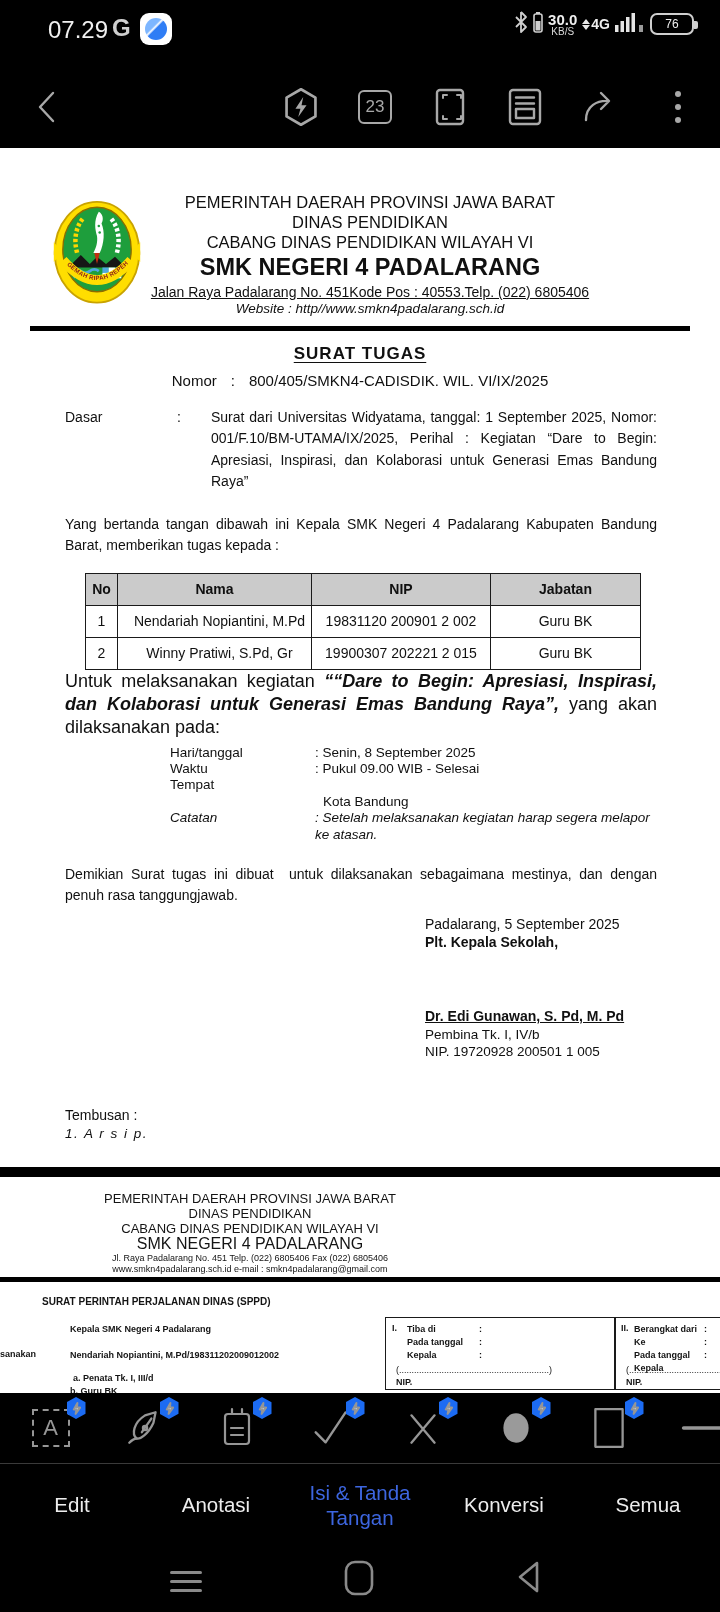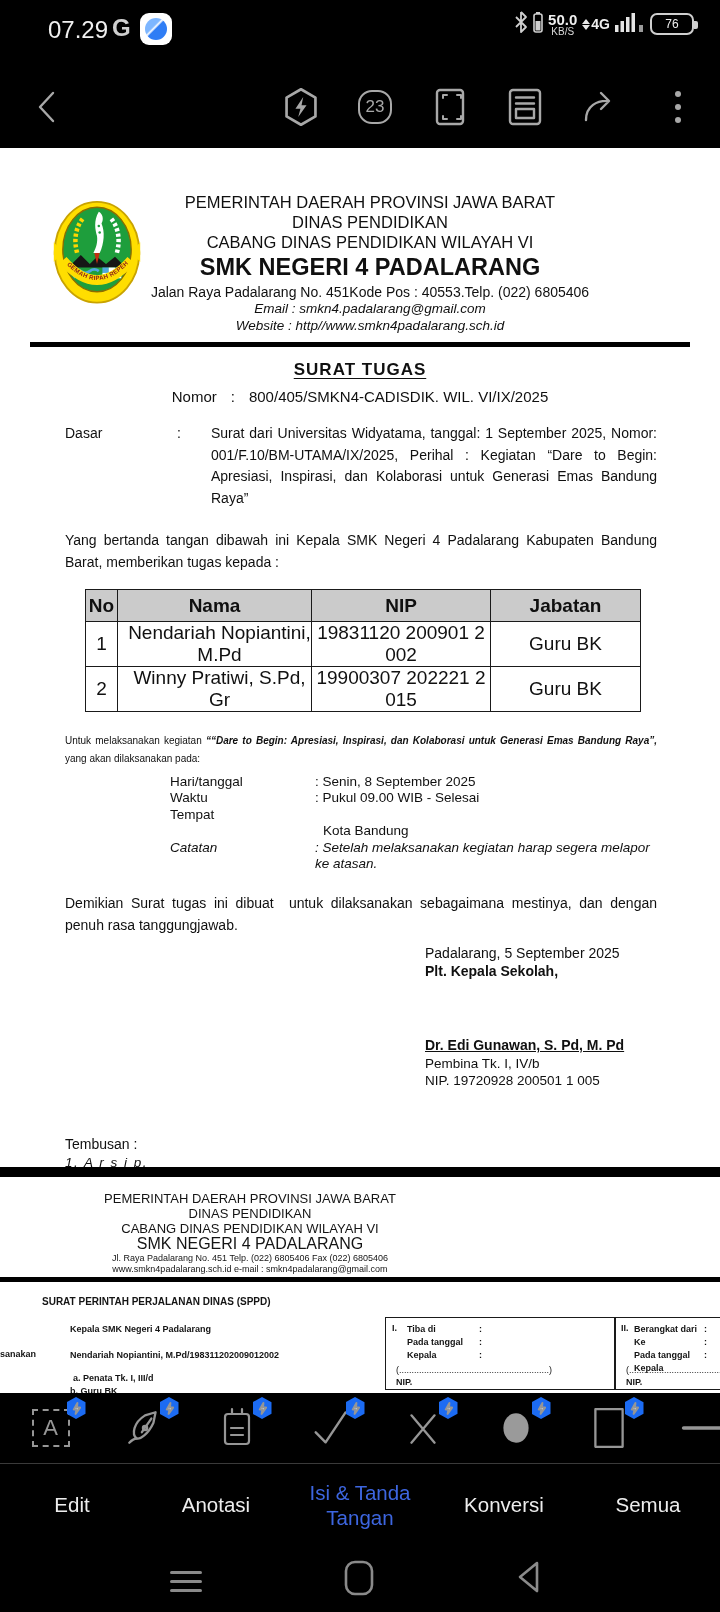--- a/index.html
+++ b/index.html
@@ -36,38 +36,38 @@
   .doc-area { position:absolute; top:148px; left:0; width:720px; height:1245px; background:#000; }
   .page1 { position:relative; width:720px; height:1019px; background:#fff; color:#101010; overflow:hidden; }
   .page-gap { width:720px; height:10px; background:#000; }
   .page2 { position:relative; width:720px; height:216px; background:#fff; color:#141414; overflow:hidden; }
 
   
   .logo { position:absolute; left:52px; top:50px; width:90px; height:112px; }
   .hdr { padding-top:44px; margin-left:108px; width:524px; text-align:center; }
   .hdr .g { font-size:16.5px; line-height:20px; }
   .hdr .school { font-size:23.5px; font-weight:bold; line-height:26px; margin-top:2px; }
-  .hdr .addr { font-size:14px; margin-top:4px; }
+  .hdr .addr { font-size:14px; margin-top:4px;text-decoration:underline; }
   .hdr .it { font-size:13.5px; font-style:italic; line-height:15.5px; margin-top:1px; }
   .rule { margin:9px 30px 0 30px; height:3px; border-top:4px solid #000; border-bottom:1.5px solid #000; }
   .st-title { margin-top:13px; text-align:center; font-size:17px; font-weight:bold; text-decoration:underline; text-underline-offset:3px; letter-spacing:1px; }
   .st-no { margin-top:8px; text-align:center; font-size:15px; }
   .st-no .gap { display:inline-block; width:14px; }
   .content { padding:0 63px 0 65px; }
   .dasar { margin-top:18px; display:flex; font-size:14px; line-height:21.5px; }
   .dasar .lbl { width:112px; flex:none; }
   .dasar .col { width:34px; flex:none; }
   .dasar .txt { flex:1; text-align:justify; }
   .para { margin-top:21px; font-size:14px; line-height:21.5px; text-align:justify; white-space:pre-wrap; }
   table.tugas { margin:16px 0 0 20px; border-collapse:collapse; }
-  table.tugas th, table.tugas td { border:1.6px solid #1a1a1a; font-size:19px; height:32px; text-align:center; }
+  table.tugas th, table.tugas td { border:1.6px solid #1a1a1a; font-size:14px; height:32px; text-align:center; }
   table.tugas th { background:#cbcbcb; font-weight:bold; }
   .c-no { width:32px; } .c-nama { width:194px; } .c-nip { width:179px; } .c-jab { width:150px; }
   td.nama { text-align:left; padding-left:10px; }
-  .assign { margin-top:20px; font-size:10px; line-height:18px; text-align:justify; }
+  .assign { font-size:18px; line-height:23px; text-align:justify; }
   .assign .ev { font-weight:bold; font-style:italic; }
   .details { margin:6px 0 0 105px; font-size:13.5px; }
   .details .row { display:flex; line-height:16.4px; }
   .details .dl { width:145px; flex:none; }
   .details .ind { padding-left:8px; }
   .details .it { font-style:italic; }
   .sig { margin:9px 0 0 360px; font-size:14px; }
   .sig .pos { font-weight:bold; margin-top:2px; }
   .sig .name { font-weight:bold; text-decoration:underline; margin-top:58px; }
   .sig .rank { font-size:13.5px; margin-top:3px; }
@@ -124,21 +124,21 @@
           </svg>
       </span>
       <span>
         <svg width="10" height="22" viewBox="0 0 10 22">
             <rect x="3" y="1" width="4" height="2" fill="#cfcfcf"></rect>
             <rect x="1" y="3" width="8" height="18" rx="2" fill="none" stroke="#cfcfcf" stroke-width="1.6"></rect>
             <rect x="2.5" y="10" width="5" height="9.5" fill="#cfcfcf"></rect>
           </svg>
       </span>
       <span class="sb-speed">
-        <span class="v">50.0</span>
+        <span class="v">30.0</span>
         <span class="u">KB/S</span>
       </span>
       <span class="sb-net">
         <span class="sb-arrows">
             <span class="up"></span>
             <span class="dn"></span>
           </span>
         <span class="sb-4g">4G</span>
       </span>
       <span>
@@ -162,21 +162,21 @@
       <svg width="24" height="36" viewBox="0 0 24 36">
           <path d="M19 4 L6 18 L19 32"></path>
         </svg>
     </span>
     <span class="tt-icon" style="left:281px;">
       <svg width="38" height="40" viewBox="0 0 34 36">
           <path d="M17 2 L30 9.5 V26.5 L17 34 L4 26.5 V9.5 Z"></path>
           <path d="M19 9 L12 19.5 H16.5 L14.5 27 L22 16.5 H17.5 Z" fill="#a8a8a8" stroke="none"></path>
         </svg>
     </span>
-    <span class="tt-page" style="left:358px;border-radius:14px;">23</span>
+    <span class="tt-page" style="left:358px;">23</span>
     <span class="tt-icon" style="left:430px;">
       <svg width="30" height="38" viewBox="0 0 30 38">
           <rect x="2" y="2" width="26" height="34" rx="3"></rect>
           <path d="M8 10 V7 H12 M22 7 H26 V10 M26 28 V31 H22 M12 31 H8 V28" stroke-width="2"></path>
         </svg>
     </span>
     <span class="tt-icon" style="left:505px;">
       <svg width="34" height="38" viewBox="0 0 34 38">
           <rect x="2" y="2" width="30" height="34" rx="3"></rect>
           <path d="M8 9.5 H26 M8 15.5 H26"></path>
@@ -224,21 +224,20 @@
         <path d="M12 68 Q50 112 88 68" stroke="#FFDE00" stroke-width="11" fill="none"></path>
         <text font-size="6.8" font-weight="bold" fill="#8B1A1A" letter-spacing="0.4"><textPath href="#mottoPath" startOffset="7%">GEMAH RIPAH REPEH RAPIH</textPath></text>
       </svg>
 
       <div class="hdr">
         <div class="g">PEMERINTAH DAERAH PROVINSI JAWA BARAT</div>
         <div class="g">DINAS PENDIDIKAN</div>
         <div class="g">CABANG DINAS PENDIDIKAN WILAYAH VI</div>
         <div class="school">SMK NEGERI 4 PADALARANG</div>
         <div class="addr">Jalan Raya Padalarang No. 451Kode Pos : 40553.Telp. (022) 6805406</div>
-        <div class="it">Email : smkn4.padalarang@gmail.com</div>
         <div class="it">Website : http//www.smkn4padalarang.sch.id</div>
       </div>
       <div class="rule"></div>
 
       <div class="st-title">SURAT TUGAS</div>
       <div class="st-no">
         <span>Nomor</span><span class="gap"></span><span>:</span><span class="gap"></span><span>800/405/SMKN4-CADISDIK. WIL. VI/IX/2025</span>
       </div>
 
       <div class="content">

